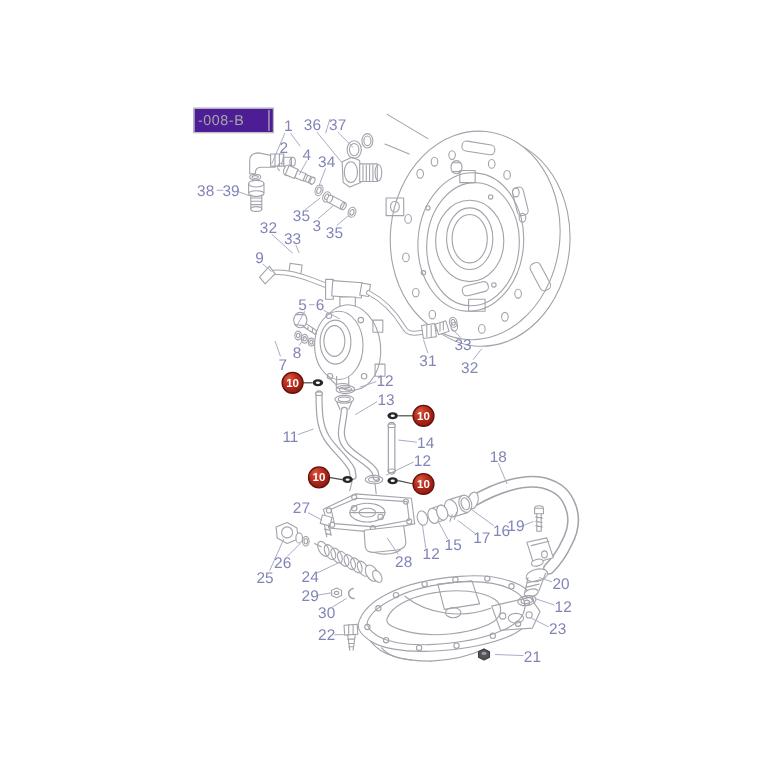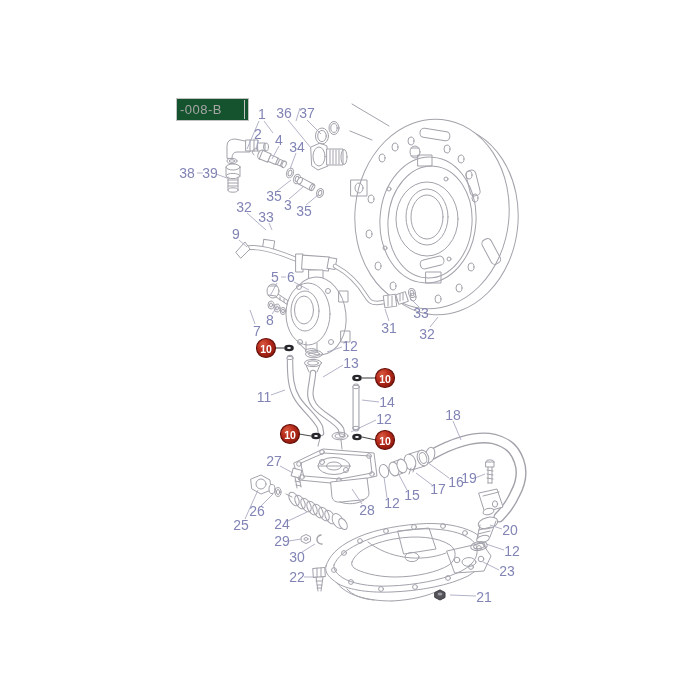--- a/index.html
+++ b/index.html
@@ -1,21 +1,21 @@
 <!DOCTYPE html>
 <html><head>
 <meta charset="utf-8">
 <style>
   html,body{margin:0;padding:0;background:#fff;}
   #stage{position:relative;width:700px;height:700px;background:#fff;overflow:hidden;
          font-family:"Liberation Sans",sans-serif;}
   #art-svg{position:absolute;left:0;top:0;}
   #code-box{position:absolute;left:176px;top:98px;width:68px;height:21px;
             border:1.5px solid #c2c2c2;color:#a6a6a6;font-size:13px;line-height:21px;
-            padding-left:3px;letter-spacing:.5px;background:#14532d;}
+            padding-left:3px;letter-spacing:.5px;background:#4c1d95;}
   #code-box .dbl{position:absolute;right:3px;top:1px;bottom:1px;width:1px;background:#c2c2c2;}
   .ink{stroke:#a2a3ab;fill:none;stroke-width:1;stroke-linecap:round;stroke-linejoin:round;}
 </style>
 </head>
 <body>
 
 <div id="stage">
 
   <svg id="art-svg" width="700" height="700" viewBox="0 0 700 700">
     <defs>

